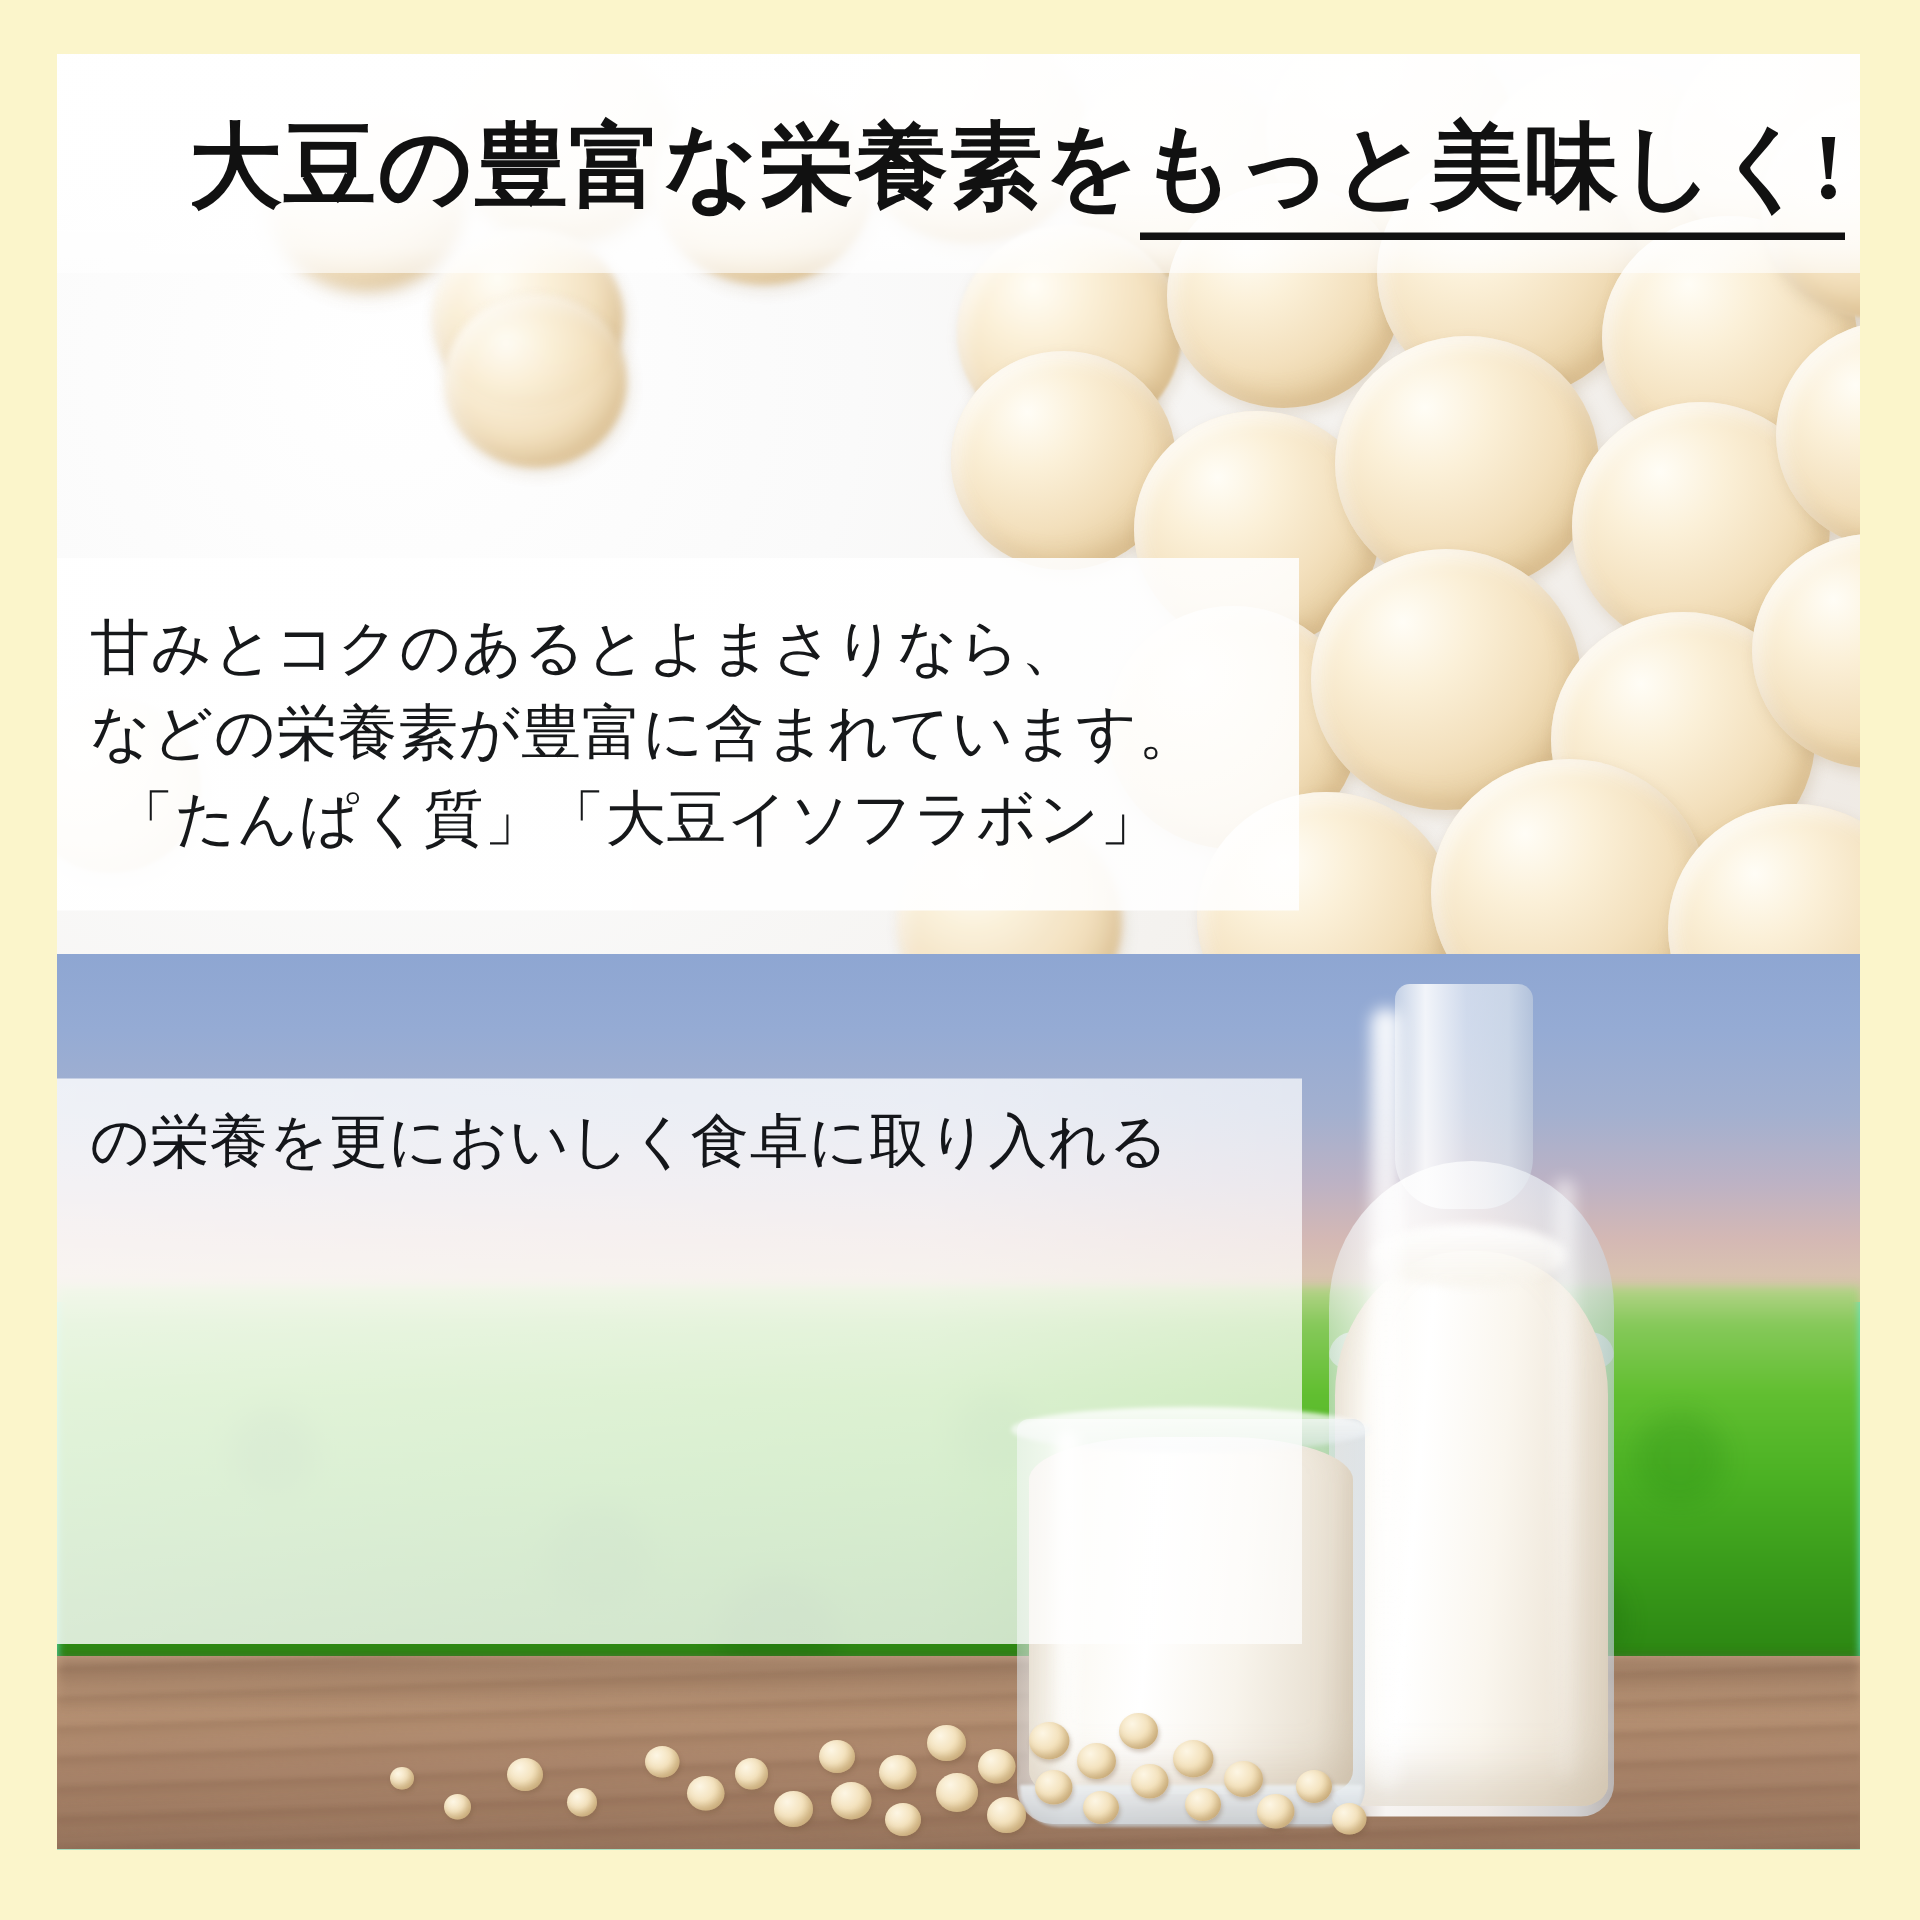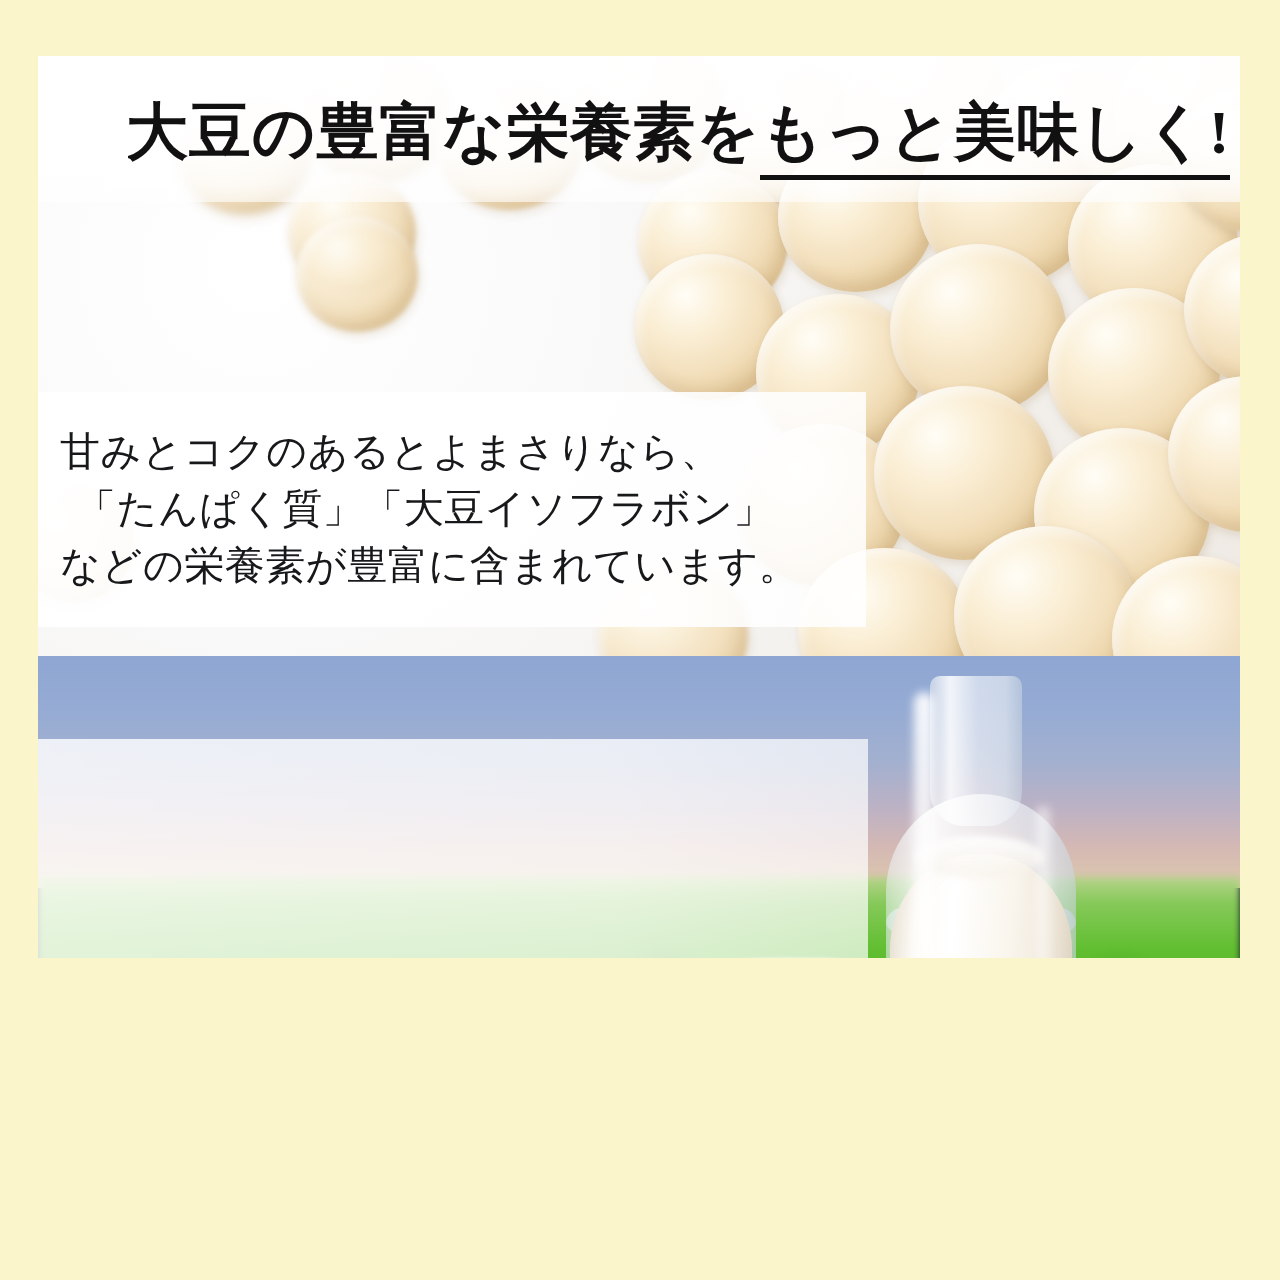--- a/index.html
+++ b/index.html
@@ -13,24 +13,24 @@
   
   #page {
     position:relative;
     width:1280px; height:1280px;
     background:#fbf5cb;
   }
 
   
   #canvas {
     position:absolute;
-    left:38px; top:56px;
-    width:1202px; height:902px;
+    left:38px; top:36px;
+    width:1202px; height:1197px;
     overflow:hidden;
-    background:#0f172a;
+    background:#5eead4;
   }
 
   
   .sec1 {
     position:absolute; left:0; top:0;
     width:1202px; height:600px;
     overflow:hidden;
     background:#fdfdfd;
   }
   
@@ -326,22 +326,22 @@
 
       <div class="title-band"></div>
       <div class="title-wrap">
         <div class="title-text">
           <span>大豆の豊富な栄養素を</span><span class="u">もっと美味しく!</span>
         </div>
       </div>
 
       <div class="panel1">
         <div class="body-line">甘みとコクのあるとよまさりなら、</div>
+        <div class="body-line">などの栄養素が豊富に含まれています。</div>
         <div class="body-line" style="padding-left:16px;">「たんぱく質」「大豆イソフラボン」</div>
-        <div class="body-line">などの栄養素が豊富に含まれています。</div>
       </div>
     </div>
 
     <div class="sec2">
       <div>
         <div class="sky"></div>
         <div class="field"></div>
         <div class="field-tex"></div>
         <div class="wood"></div>
         <div class="wood-grain"></div>
@@ -391,17 +391,18 @@
           <div class="sbean" style="left:778px; top:538px; width:26px; height:24px;"></div>
           <div class="sbean" style="left:800px; top:560px; width:25px; height:23px;"></div>
           <div class="sbean" style="left:826px; top:544px; width:24px; height:22px;"></div>
           <div class="sbean" style="left:850px; top:566px; width:23px; height:21px;"></div>
           <div class="sbean" style="left:258px; top:560px; width:18px; height:17px;"></div>
           <div class="sbean" style="left:222px; top:542px; width:16px; height:15px;"></div>
         </div>
       </div>
 
       <div class="panel2">
+        <div class="body-line2">の栄養を更においしく食卓に取り入れる</div>
       </div>
     </div>
 
   </div>
 </div>
 
 </body></html>

